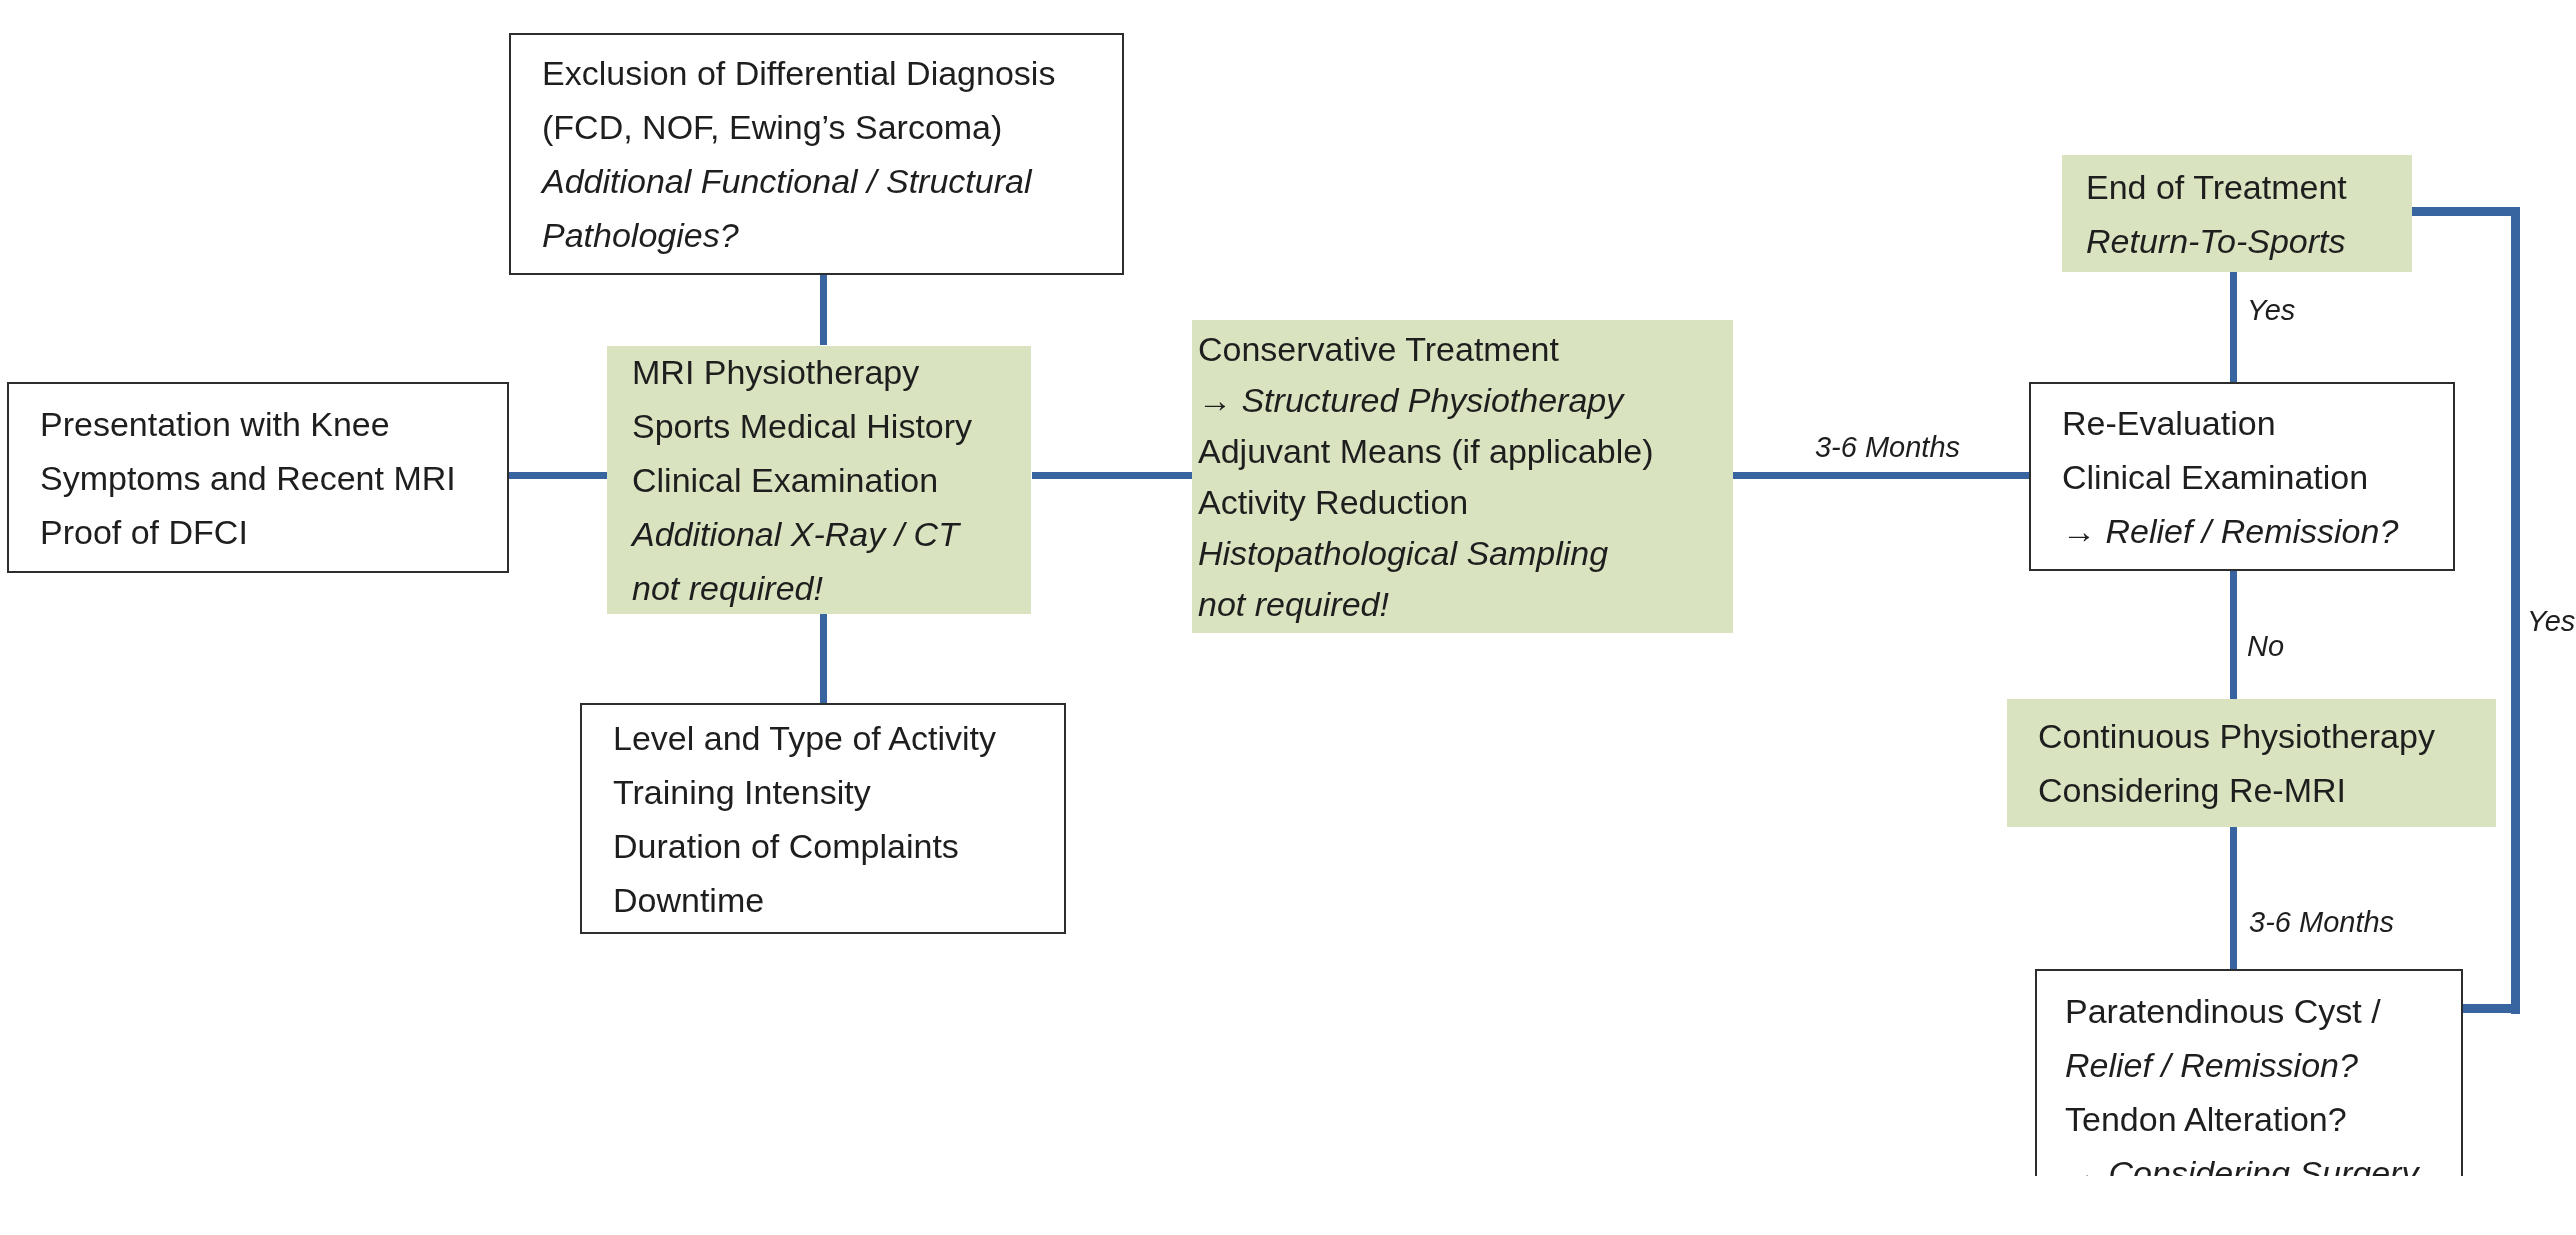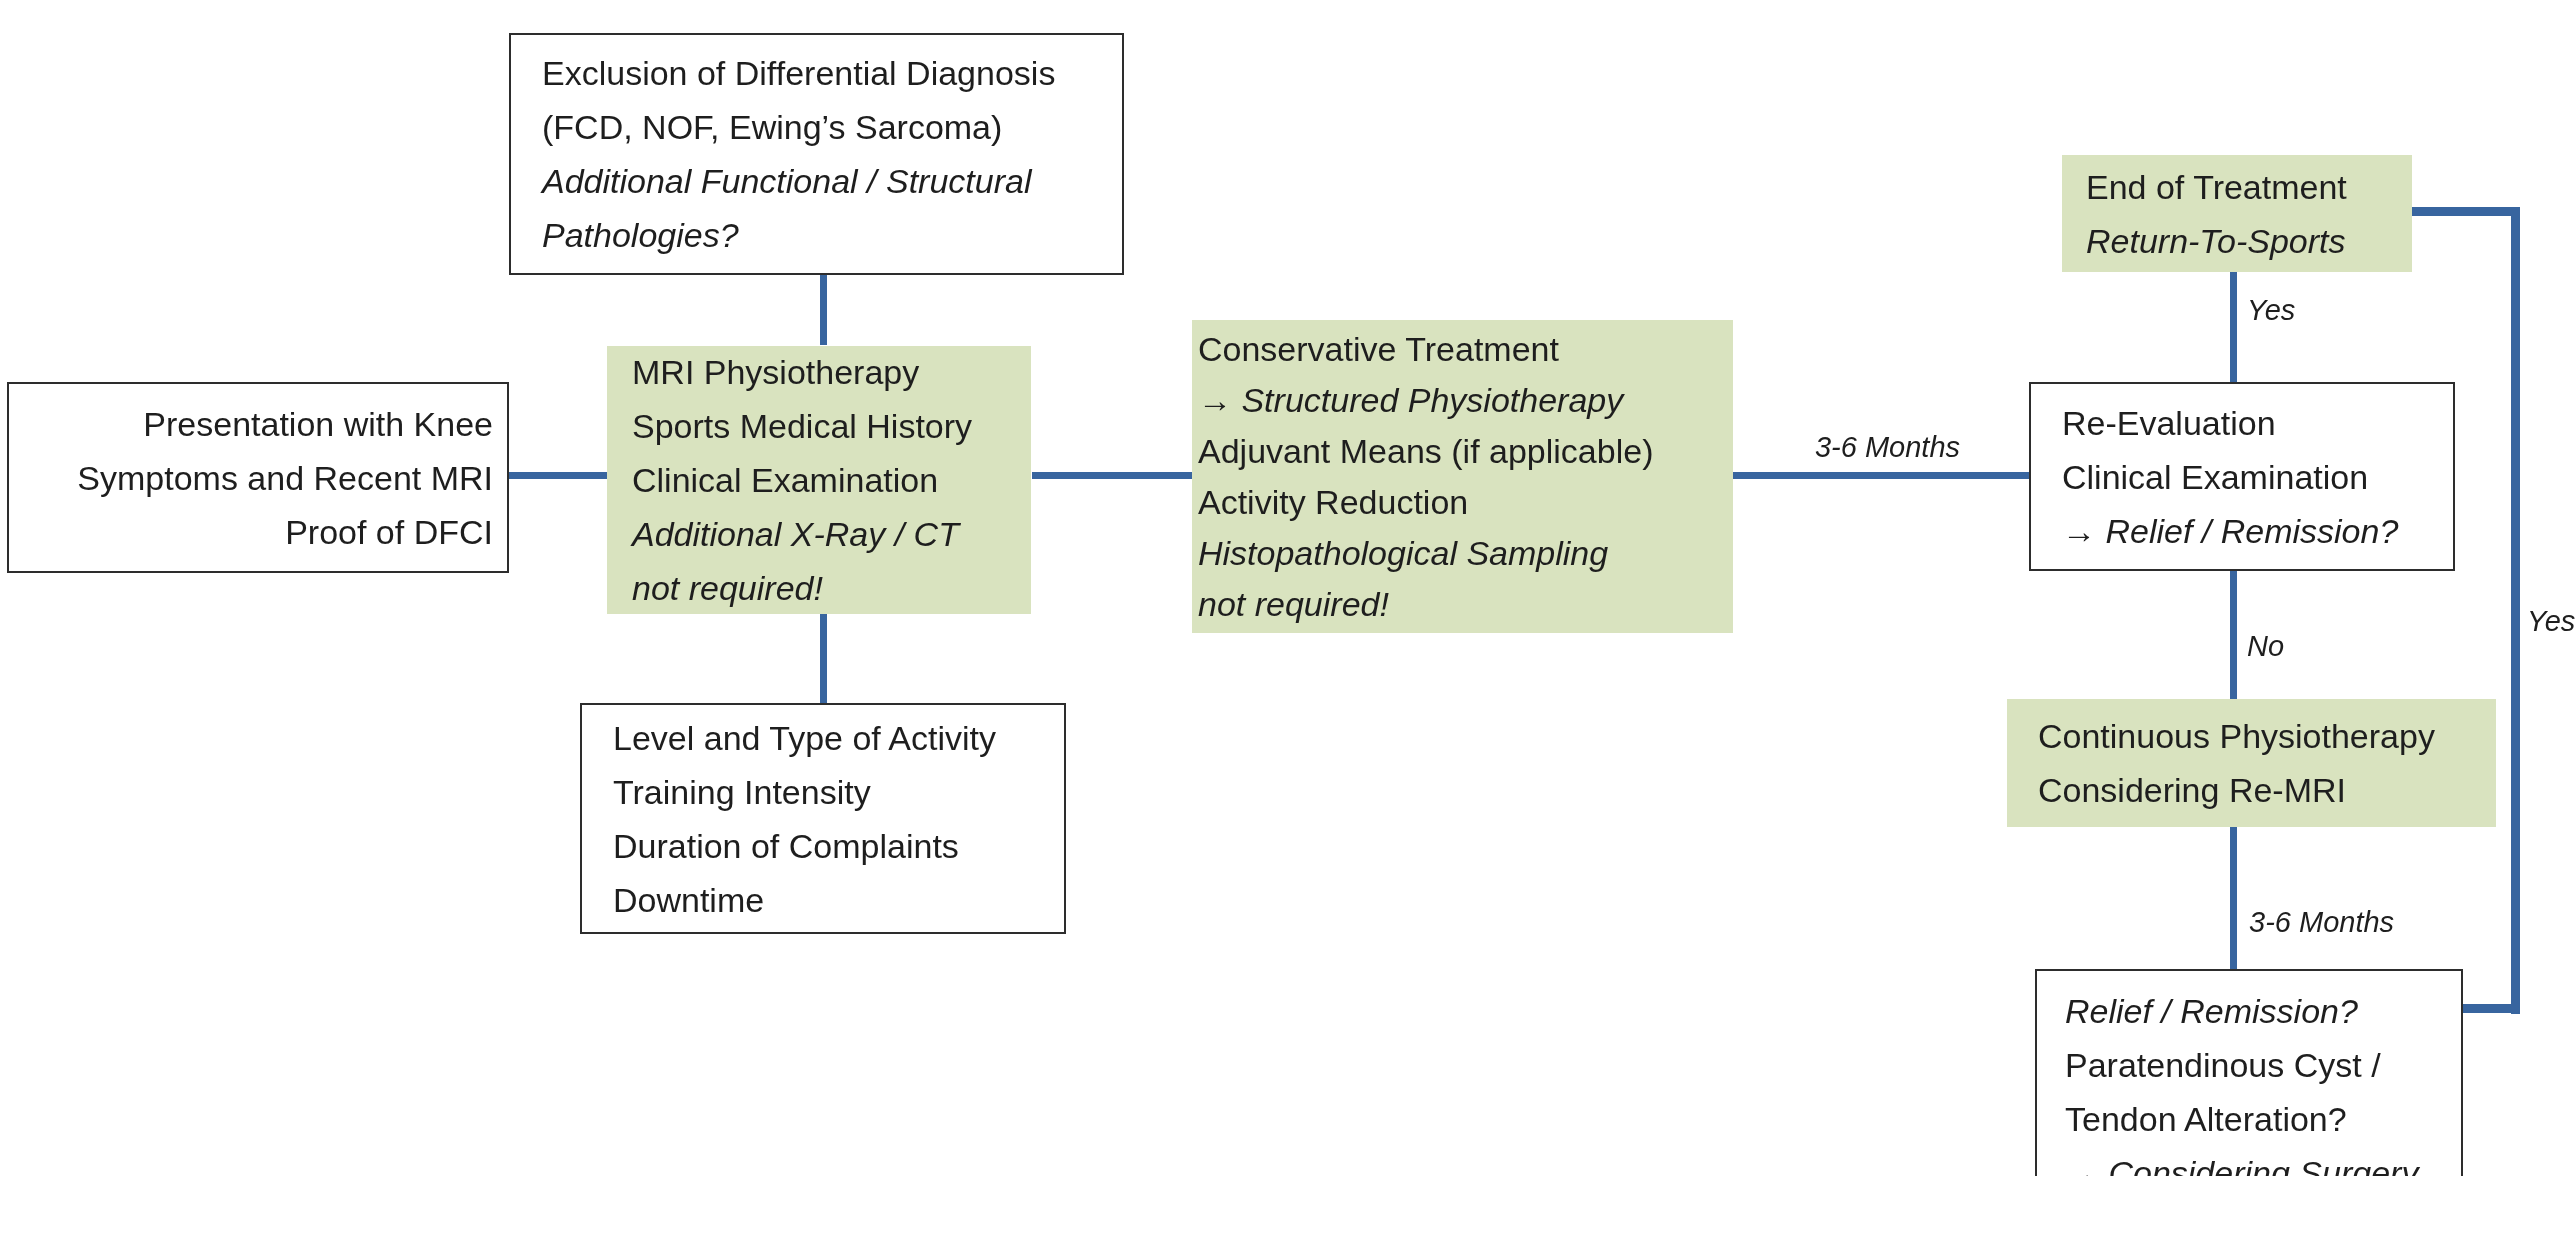--- a/index.html
+++ b/index.html
@@ -54,21 +54,21 @@
   <div class="conn" style="left:2511px; top:207px; width:8.5px; height:807px;"></div>
   <div class="conn" style="left:2381px; top:1004px; width:138px; height:9.3px;"></div>
 
   <div class="node white" style="left:509px; top:33px; width:615px; height:242px;">
     <div class="tline">Exclusion of Differential Diagnosis</div>
     <div class="tline">(FCD, NOF, Ewing’s Sarcoma)</div>
     <div class="tline it">Additional Functional / Structural</div>
     <div class="tline it">Pathologies?</div>
   </div>
 
-  <div class="node white" style="left:7px; top:382px; width:502px; height:191px;align-items:flex-end;">
+  <div class="node white" style="left:7px; top:382px; width:502px; height:191px;">
     <div class="tline">Presentation with Knee</div>
     <div class="tline">Symptoms and Recent MRI</div>
     <div class="tline">Proof of DFCI</div>
   </div>
 
   <div class="node green" style="left:607px; top:346px; width:424px; height:268px; padding-left:25px;">
     <div class="tline">MRI Physiotherapy</div>
     <div class="tline">Sports Medical History</div>
     <div class="tline">Clinical Examination</div>
     <div class="tline it">Additional X-Ray / CT</div>
@@ -101,22 +101,22 @@
     <div class="tline">Clinical Examination</div>
     <div class="tline it">→ Relief / Remission?</div>
   </div>
 
   <div class="node green" style="left:2007px; top:699px; width:489px; height:128px; ">
     <div class="tline">Continuous Physiotherapy</div>
     <div class="tline">Considering Re-MRI</div>
   </div>
 
   <div class="node white" style="left:2035px; top:969px; width:428px; height:245px; padding-left:28px;">
+    <div class="tline">Paratendinous Cyst /</div>
     <div class="tline it">Relief / Remission?</div>
-    <div class="tline">Paratendinous Cyst /</div>
     <div class="tline">Tendon Alteration?</div>
     <div class="tline it">→ Considering Surgery</div>
   </div>
 
   <div class="lbl center" style="left:1810px; top:432px; width:155px;">3-6 Months</div>
   <div class="lbl" style="left:2247px; top:295px;">Yes</div>
   <div class="lbl" style="left:2247px; top:631px;">No</div>
   <div class="lbl" style="left:2249px; top:907px;">3-6 Months</div>
   <div class="lbl" style="left:2527px; top:606px;">Yes</div>
 

